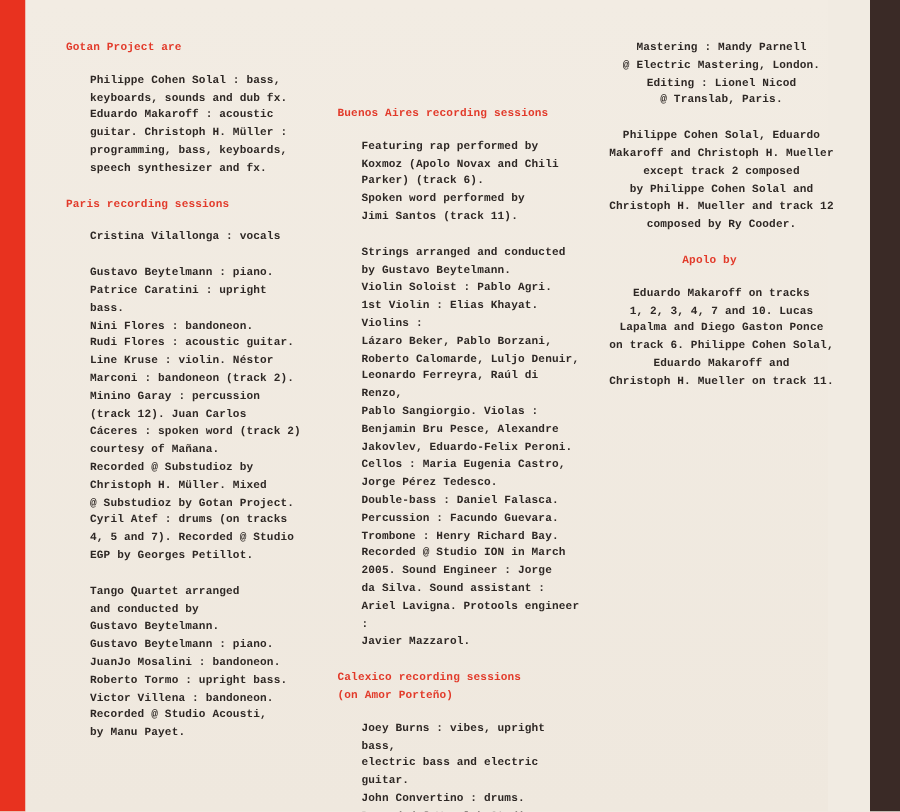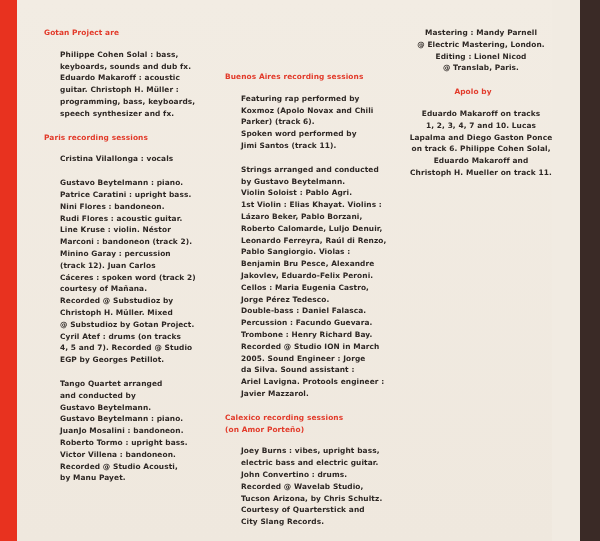--- a/index.html
+++ b/index.html
@@ -24,20 +24,21 @@
       position: absolute;
       left: 580px; top: 0;
       width: 20px; height: 541px;
       background: #3a2a26;
     }
     .page {
       position: absolute;
       left: 17px; top: 0;
       width: 535px; height: 541px;
       background: linear-gradient(180deg, #f2ece3 0%, #efe8de 100%);
+      font-family: Liberation Mono, monospace;
     }
     .col {
       position: absolute;
       top: 27px;
     }
     .col-1 { left: 27px; width: 160px; }
     .col-2 { left: 208px; width: 165px; margin-top: 44px; }
     .col-3 { left: 356px; width: 200px; text-align: center; }
 
     .heading {
@@ -152,20 +153,26 @@
   </div>
 
   <div class="col col-3">
     <div class="section">
       <p class="para">Mastering : Mandy Parnell
 @ Electric Mastering, London.
 Editing : Lionel Nicod
 @ Translab, Paris.</p>
     </div>
     <div class="section">
+      <p class="para">Philippe Cohen Solal, Eduardo
+Makaroff and Christoph H. Mueller
+except track 2 composed
+by Philippe Cohen Solal and
+Christoph H. Mueller and track 12
+composed by Ry Cooder.</p>
     </div>
     <div class="section">
       <p class="heading">Apolo by</p>
       <p class="para">Eduardo Makaroff on tracks
 1, 2, 3, 4, 7 and 10. Lucas
 Lapalma and Diego Gaston Ponce
 on track 6. Philippe Cohen Solal,
 Eduardo Makaroff and
 Christoph H. Mueller on track 11.</p>
     </div>

